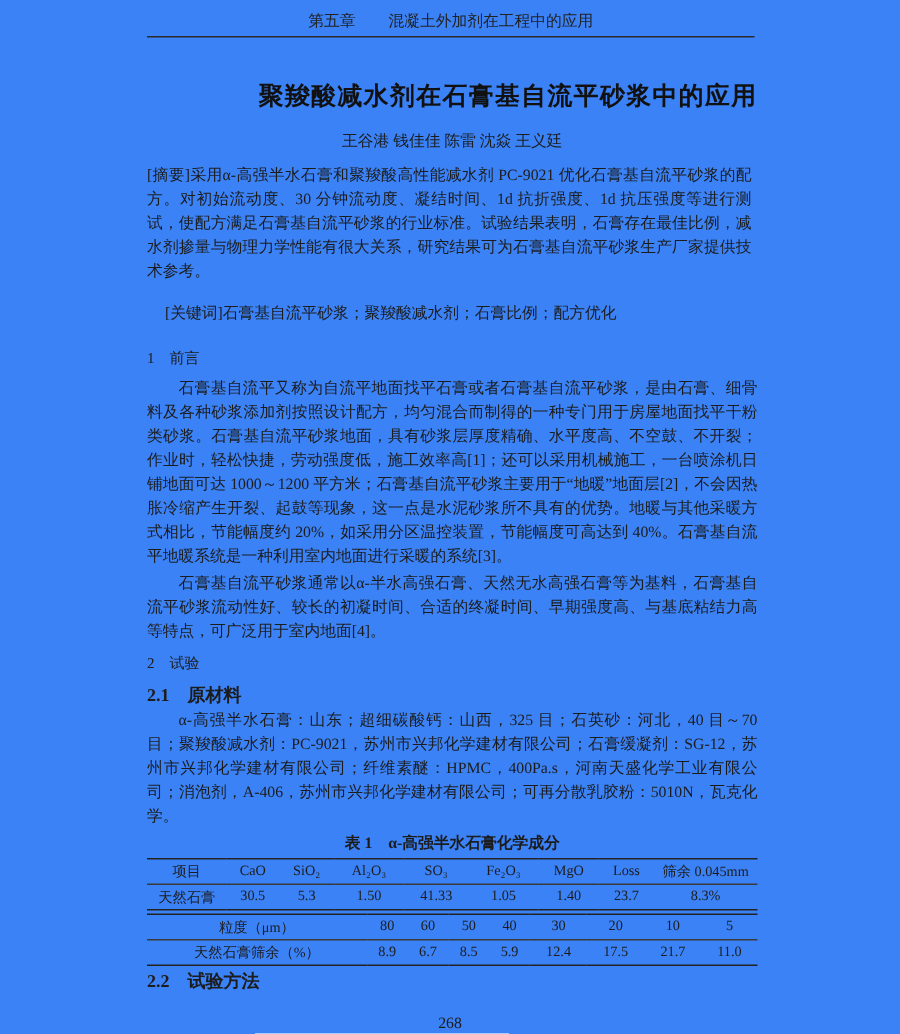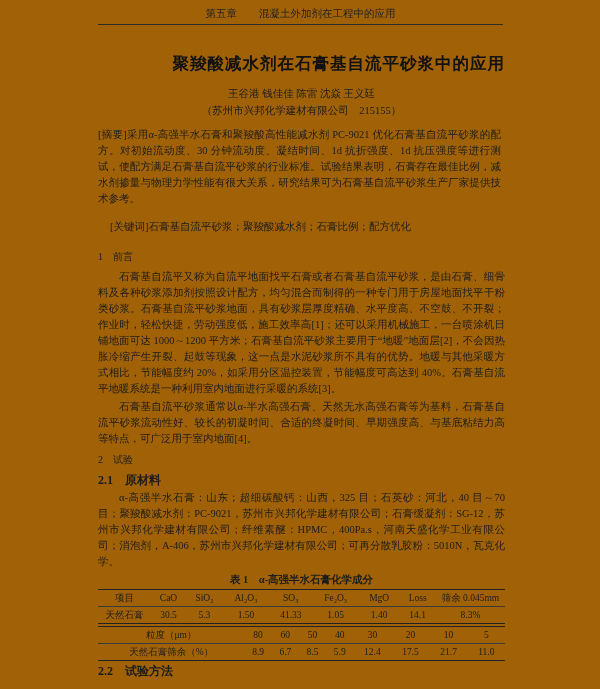--- a/index.html
+++ b/index.html
@@ -1,19 +1,19 @@
 <!DOCTYPE html>
 <html><head>
 <meta charset="utf-8">
 <style>
   html,body{margin:0;padding:0;background:#ffffff;}
   .page{
     position:relative;
     width:600px;height:689px;
-    background:#a16207;
+    background:#3b82f6;
     color:#1c1c1c;
     font-family:"Liberation Serif","DejaVu Serif",serif;
     overflow:hidden;
   }
   .running-head{
     margin:0 97px 0 98px;
     padding:7px 0 3px 0;
     border-bottom:1.6px solid #2b2b2b;
     text-align:center;
     font-size:10.5px;
@@ -78,21 +78,20 @@
   <div class="running-head">
     <span class="chapter">第五章</span><span>混凝土外加剂在工程中的应用</span>
   </div>
 
   <div class="content">
 
     <div class="title">聚羧酸减水剂在石膏基自流平砂浆中的应用</div>
 
     <div class="authors">王谷港 钱佳佳 陈雷 沈焱 王义廷</div>
 
-    <div class="affiliation">（苏州市兴邦化学建材有限公司　215155）</div>
 
     <p class="abstract">[摘要]采用α-高强半水石膏和聚羧酸高性能减水剂 PC-9021 优化石膏基自流平砂浆的配方。对初始流动度、30 分钟流动度、凝结时间、1d 抗折强度、1d 抗压强度等进行测试，使配方满足石膏基自流平砂浆的行业标准。试验结果表明，石膏存在最佳比例，减水剂掺量与物理力学性能有很大关系，研究结果可为石膏基自流平砂浆生产厂家提供技术参考。</p>
 
     <p class="keywords">[关键词]石膏基自流平砂浆；聚羧酸减水剂；石膏比例；配方优化</p>
 
     <div class="sec-h">1　前言</div>
 
     <p class="body-p">石膏基自流平又称为自流平地面找平石膏或者石膏基自流平砂浆，是由石膏、细骨料及各种砂浆添加剂按照设计配方，均匀混合而制得的一种专门用于房屋地面找平干粉类砂浆。石膏基自流平砂浆地面，具有砂浆层厚度精确、水平度高、不空鼓、不开裂；作业时，轻松快捷，劳动强度低，施工效率高[1]；还可以采用机械施工，一台喷涂机日铺地面可达 1000～1200 平方米；石膏基自流平砂浆主要用于“地暖”地面层[2]，不会因热胀冷缩产生开裂、起鼓等现象，这一点是水泥砂浆所不具有的优势。地暖与其他采暖方式相比，节能幅度约 20%，如采用分区温控装置，节能幅度可高达到 40%。石膏基自流平地暖系统是一种利用室内地面进行采暖的系统[3]。</p>
 
     <p class="body-p">石膏基自流平砂浆通常以α-半水高强石膏、天然无水高强石膏等为基料，石膏基自流平砂浆流动性好、较长的初凝时间、合适的终凝时间、早期强度高、与基底粘结力高等特点，可广泛用于室内地面[4]。</p>
@@ -119,21 +118,21 @@
           <td>筛余 0.045mm</td>
         </tr>
         <tr>
           <td>天然石膏</td>
           <td>30.5</td>
           <td>5.3</td>
           <td>1.50</td>
           <td>41.33</td>
           <td>1.05</td>
           <td>1.40</td>
-          <td>14.1</td>
+          <td>23.7</td>
           <td>8.3%</td>
         </tr>
       </tbody>
     </table>
 
 
     <table class="t2">
       <tbody>
         <tr class="t2-row1">
           <td>粒度（μm）</td>
@@ -157,14 +156,15 @@
           <td>21.7</td>
           <td>11.0</td>
         </tr>
       </tbody>
     </table>
 
     <div class="subsec-h">2.2　试验方法</div>
 
   </div>
 
+  <div class="page-num">268</div>
 
 </div>
 
 </body></html>

